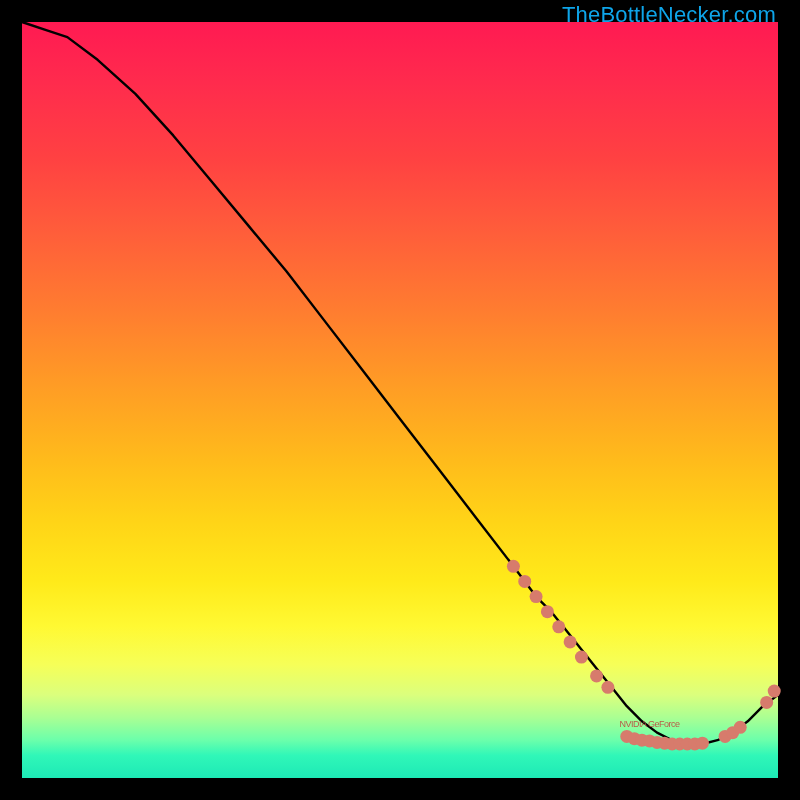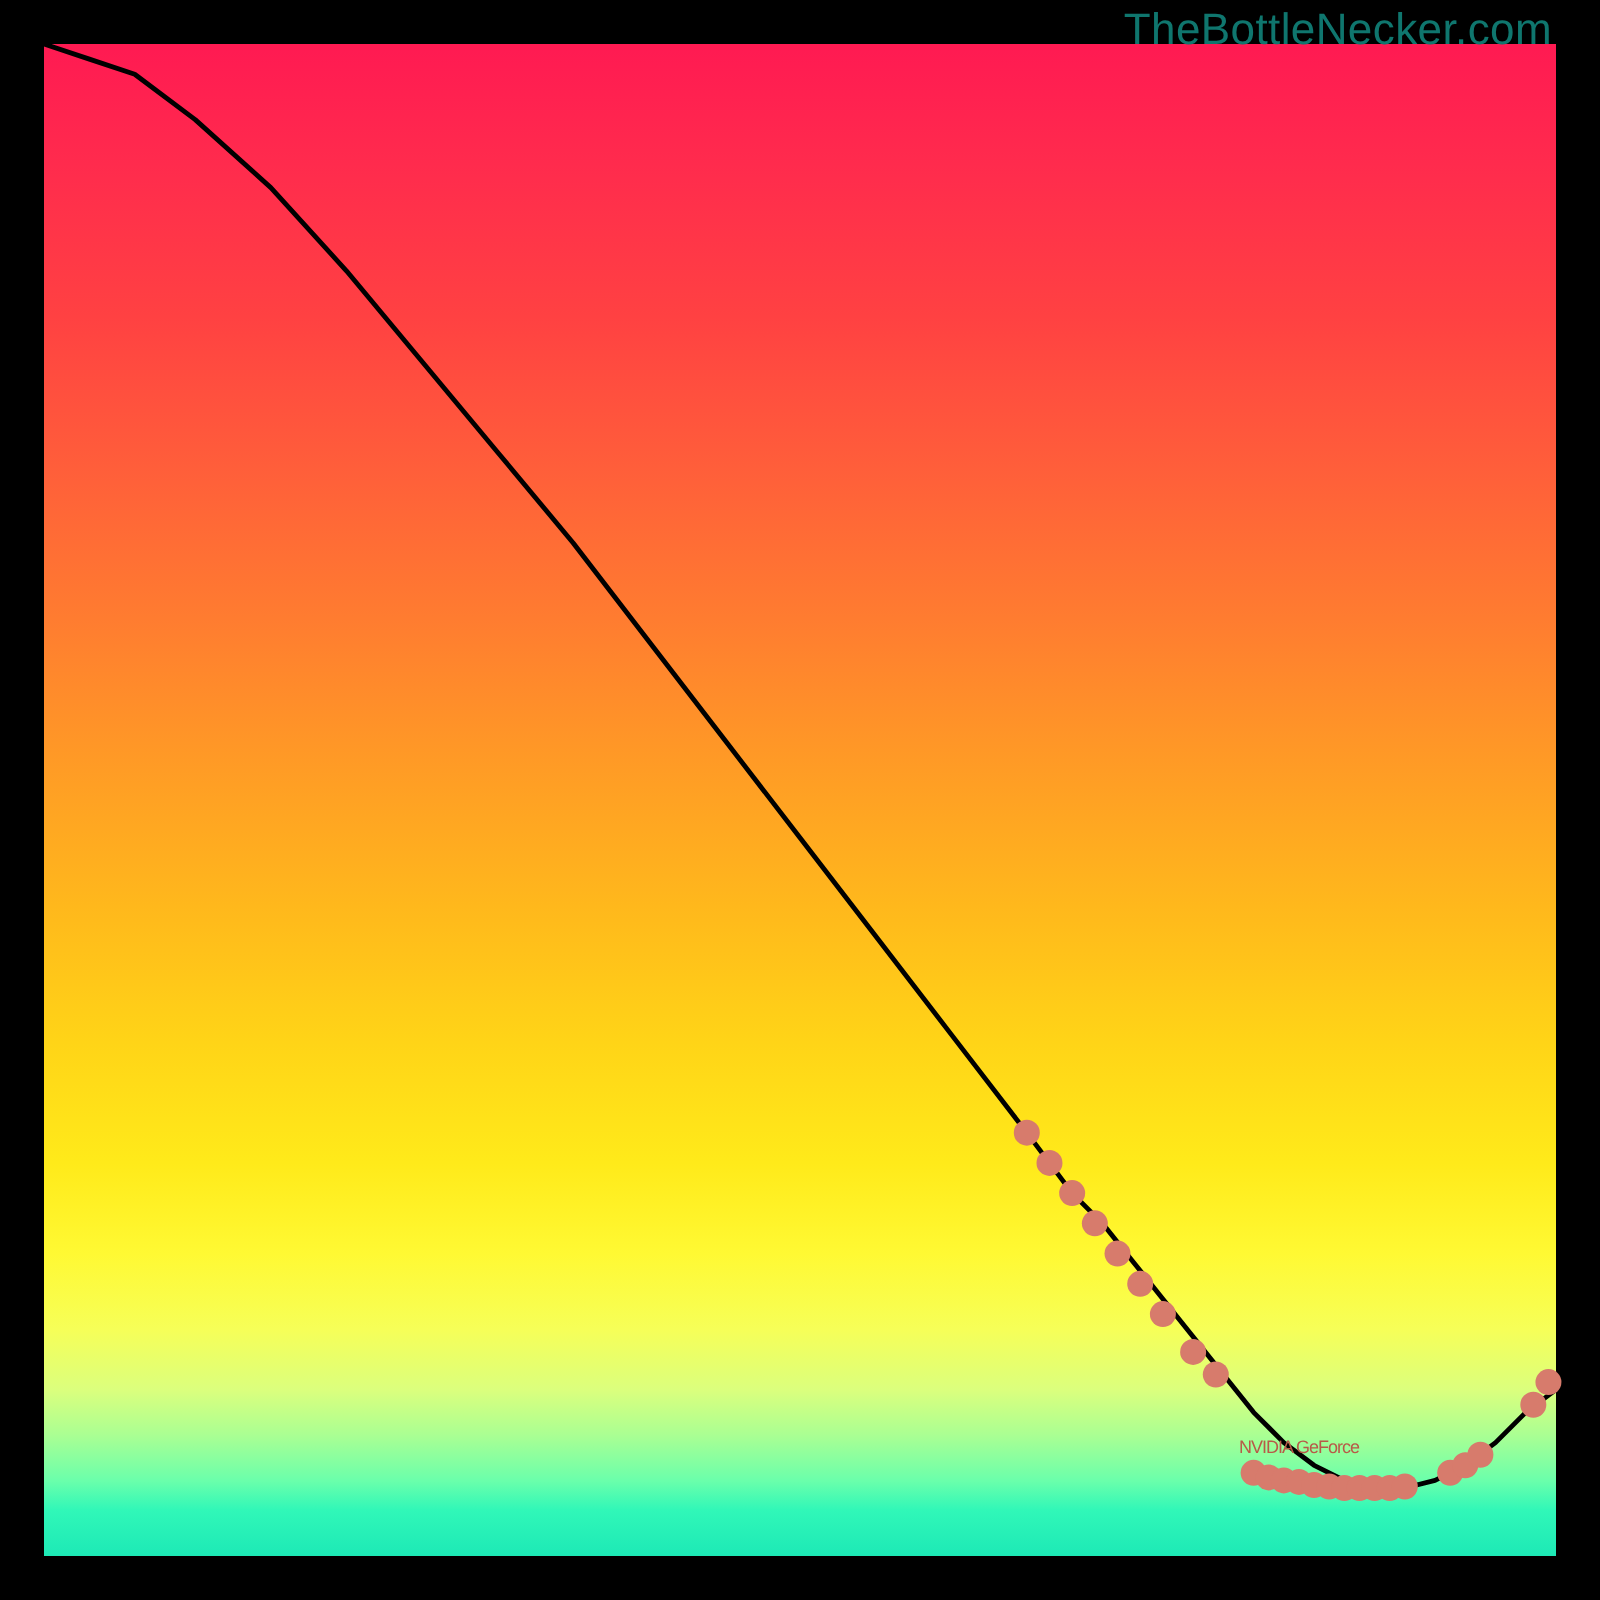--- a/index.html
+++ b/index.html
@@ -40,21 +40,21 @@
       #aaff93 92%,
       #6bffab 95%,
       #30f7b8 97%,
       #1de9b6 100%
     );
   }
   .watermark {
     position: absolute;
     top: 2px;
     right: 24px;
-    color: #0f766e;
+    color: #0ea5e9;
     font-size: 22px;
     font-weight: 400;
     letter-spacing: 0.2px;
     user-select: none;
   }
   svg.overlay {
     position: absolute;
     left: 22px;
     top: 22px;
     width: 756px;

